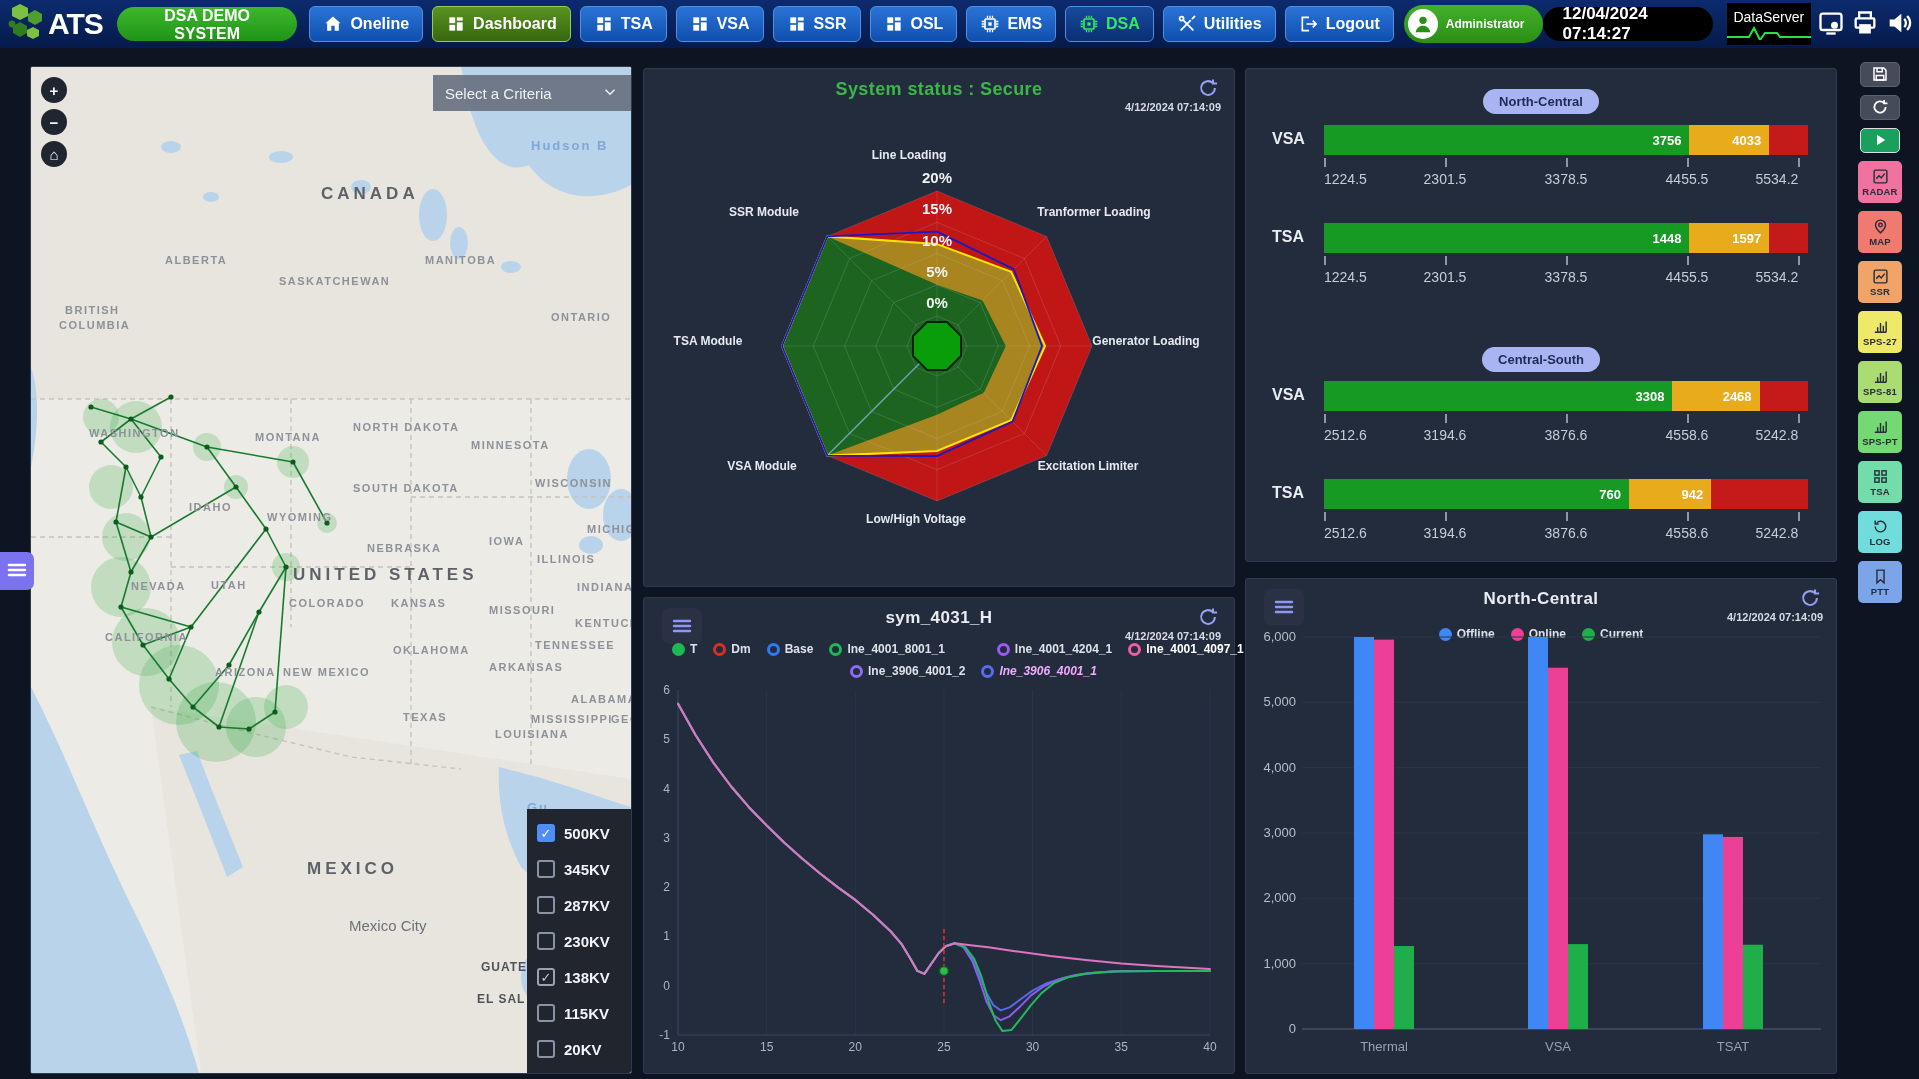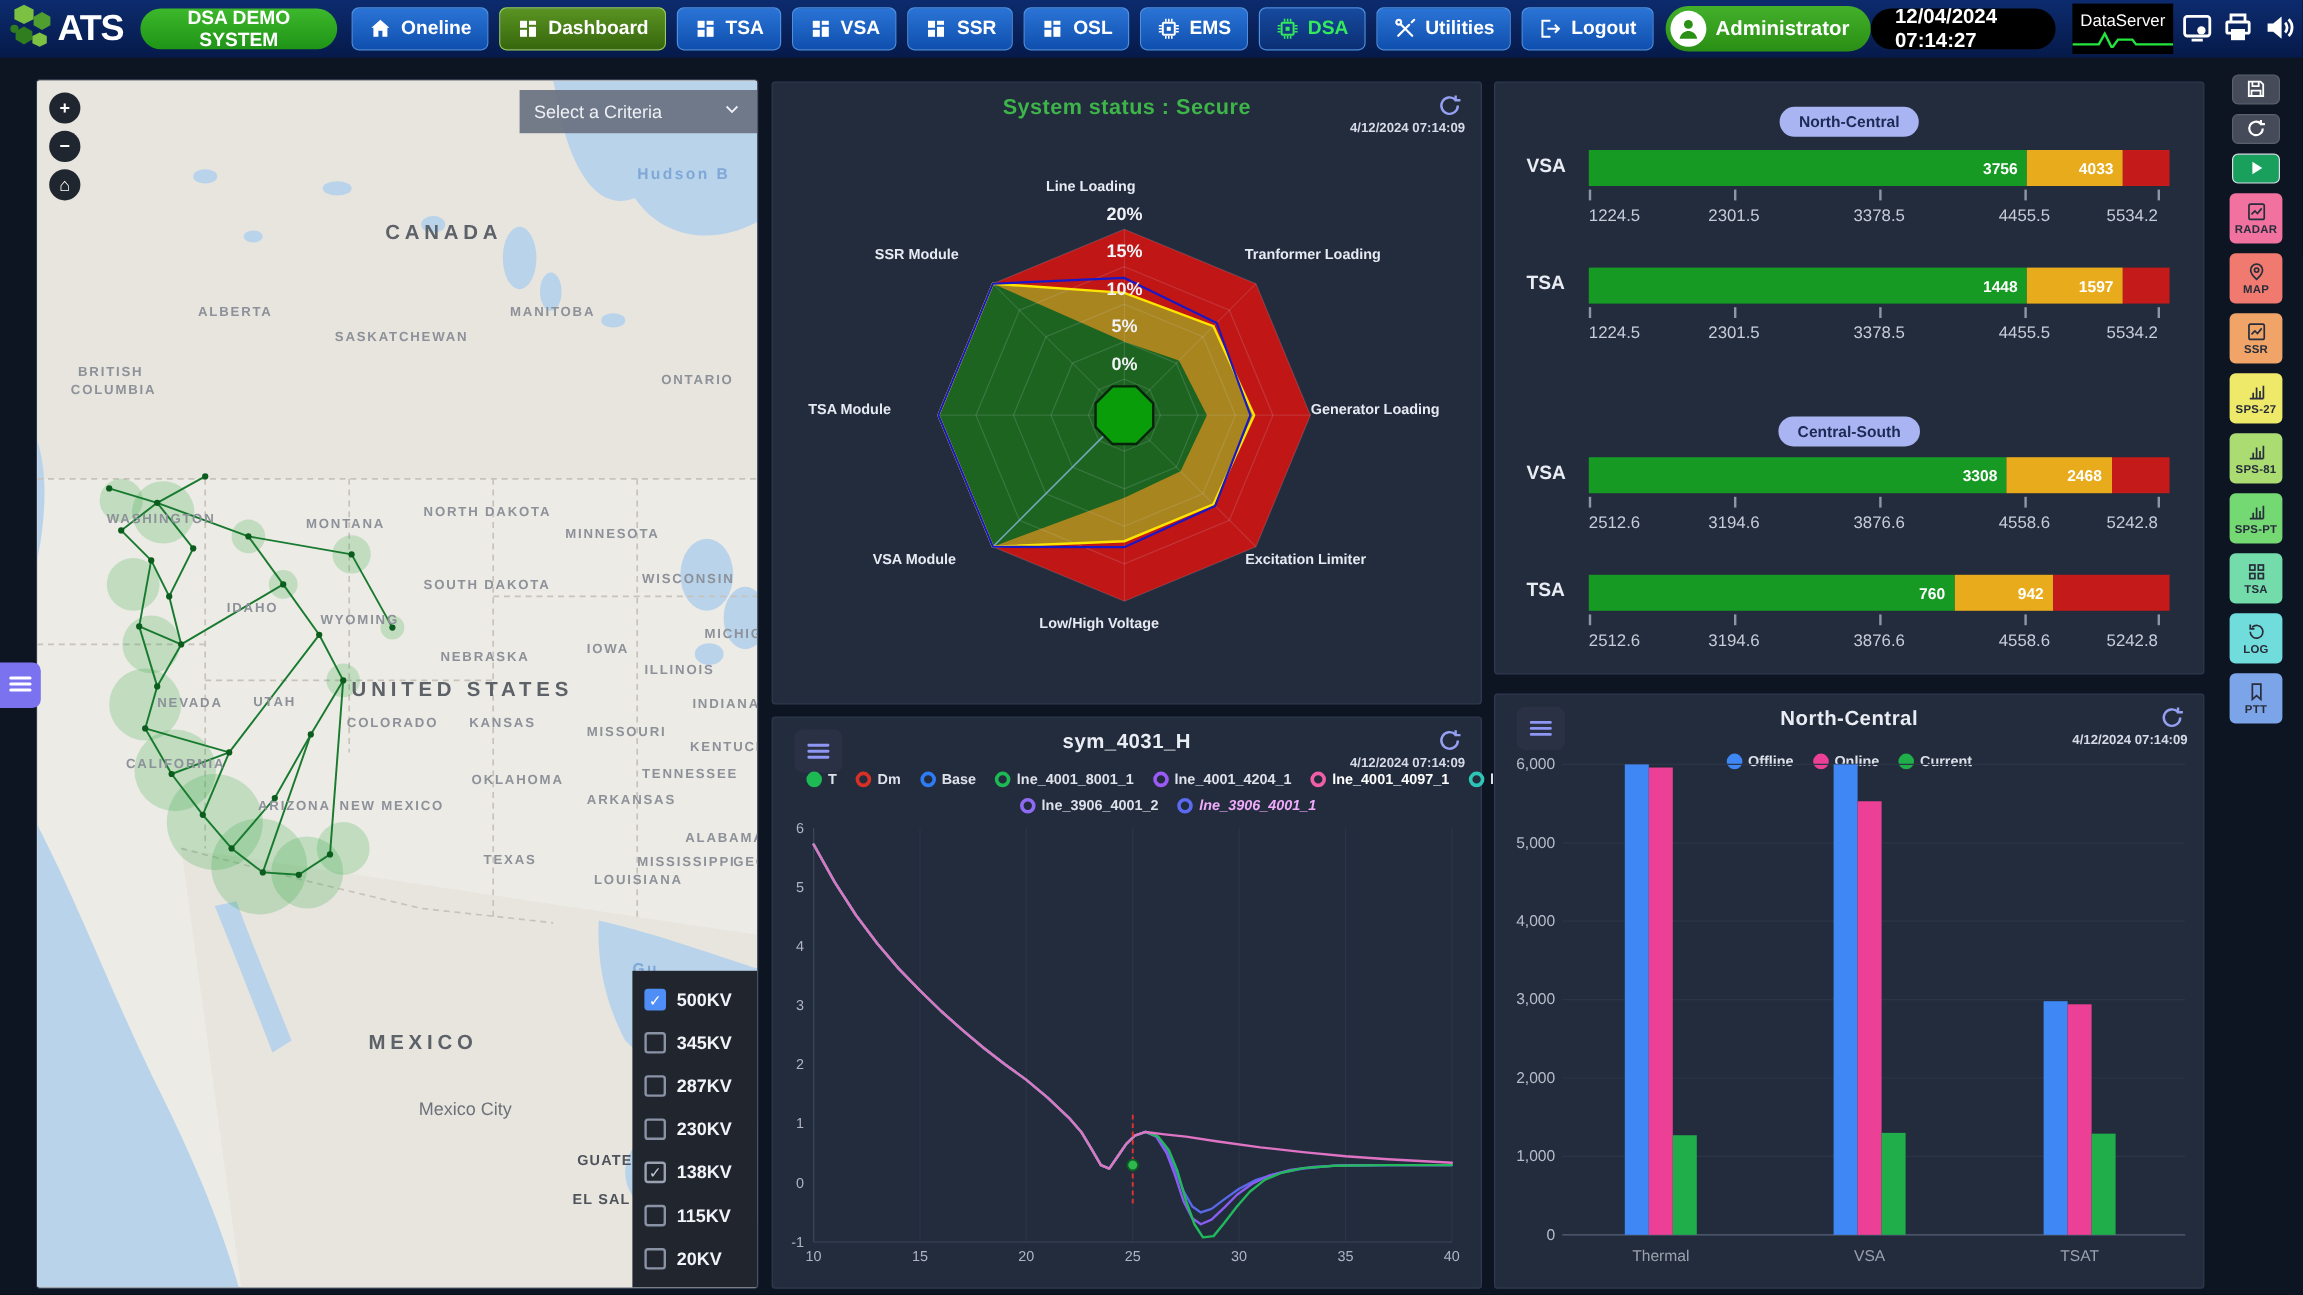--- a/index.html
+++ b/index.html
@@ -8,21 +8,21 @@
   .topbar{position:absolute;left:0;top:0;width:1919px;height:48px;background:linear-gradient(#0c2b6e,#061a4a);display:flex;align-items:center;z-index:50;}
   .logo{display:flex;align-items:center;margin-left:8px;gap:2px;}
   .logo-txt{color:#fff;font-size:30px;font-weight:bold;letter-spacing:-1px;}
   .syspill{margin-left:14px;height:34px;padding:0 26px;border:none;border-radius:17px;background:linear-gradient(#3db82c,#1f9417);color:#fff;font-size:16px;font-weight:bold;cursor:pointer;font-family:inherit;}
   #nav{display:flex;align-items:center;gap:9px;margin-left:12px;}
   .nav-btn{height:36px;display:flex;align-items:center;gap:7px;padding:0 13px;border-radius:6px;border:1px solid #4d8fe0;background:linear-gradient(#2a74d6,#0f4fae);color:#fff;font-size:16px;font-weight:bold;cursor:pointer;font-family:inherit;}
   .nav-btn .nic{width:20px;height:20px;display:inline-block;}
   .nav-btn .nic svg{width:20px;height:20px;}
   .nav-btn.active{background:linear-gradient(#5a9422,#37660d);border-color:#9ccb57;}
   .nav-btn.hl{background:linear-gradient(#174a9e,#0b2f74);color:#35e95c;}
-  .adminpill{margin-left:10px;height:38px;display:flex;align-items:center;gap:8px;padding:0 18px 0 4px;border:none;border-radius:19px;background:linear-gradient(#43b02a,#2a8f15);color:#fff;font-size:17px;font-weight:bold;cursor:pointer;font-family:inherit;}
+  .adminpill{margin-left:10px;height:38px;display:flex;align-items:center;gap:8px;padding:0 18px 0 4px;border:none;border-radius:19px;background:linear-gradient(#43b02a,#2a8f15);color:#fff;font-size:12px;font-weight:bold;cursor:pointer;font-family:inherit;}
   .avatar{width:30px;height:30px;border-radius:50%;background:#fff;color:#2a8f15;display:flex;align-items:center;justify-content:center;}
   .avatar svg{width:22px;height:22px;}
   .clock{margin-left:auto;height:34px;padding:0 20px;border-radius:17px;background:#000;color:#fff;font-size:17px;font-weight:bold;display:flex;align-items:center;}
   .dataserver{margin-left:14px;width:96px;height:42px;background:#000;color:#fff;display:flex;flex-direction:column;align-items:center;justify-content:center;font-size:14px;gap:1px;}
   .dataserver svg{width:84px;height:14px;}
   .tb-ic{width:34px;height:34px;margin-left:6px;background:none;border:none;color:#fff;cursor:pointer;padding:0;}
   .tb-ic svg{width:28px;height:28px;}
   
   .panel{position:absolute;background:#232c3d;border:1px solid #2f3a50;border-radius:3px;}
   #mapPanel{left:30px;top:66px;width:600px;height:1006px;background:#e9e6e0;overflow:hidden;}
@@ -491,21 +491,21 @@
           <span style="color: rgb(221, 225, 234);">Dm</span>
         </div>
         <div class="litem" style="color: rgb(46, 123, 246);">
           <span class="ring"></span>
           <span style="color: rgb(221, 225, 234);">Base</span>
         </div>
         <div class="litem" style="color: rgb(29, 185, 84);">
           <span class="ring"></span>
           <span style="color: rgb(221, 225, 234);">lne_4001_8001_1</span>
         </div>
-        <div class="litem" style="color: rgb(155, 89, 245);">
+        <div class="litem" style="color: rgb(155, 89, 245); margin-left: 36px;">
           <span class="ring"></span>
           <span style="color: rgb(221, 225, 234);">lne_4001_4204_1</span>
         </div>
         <div class="litem" style="color: rgb(239, 95, 167);">
           <span class="ring"></span>
           <span style="color: #ffffff;">lne_4001_4097_1</span>
         </div>
         <div class="litem" style="color: rgb(46, 196, 182);">
           <span class="ring"></span>
           <span style="color: rgb(221, 225, 234);">lne_4001_4094_1</span>

